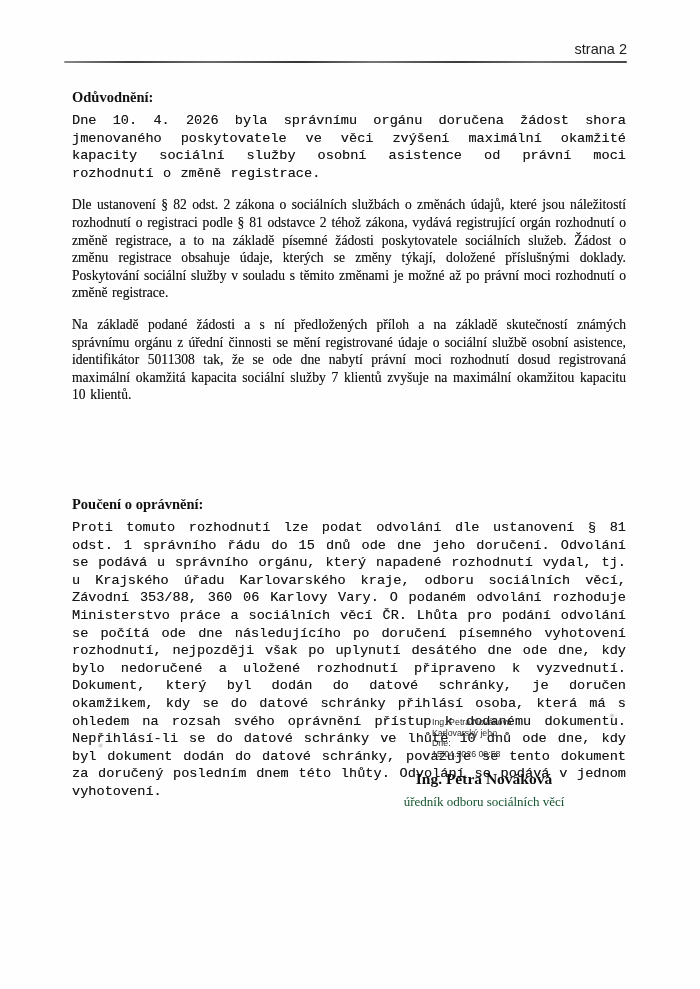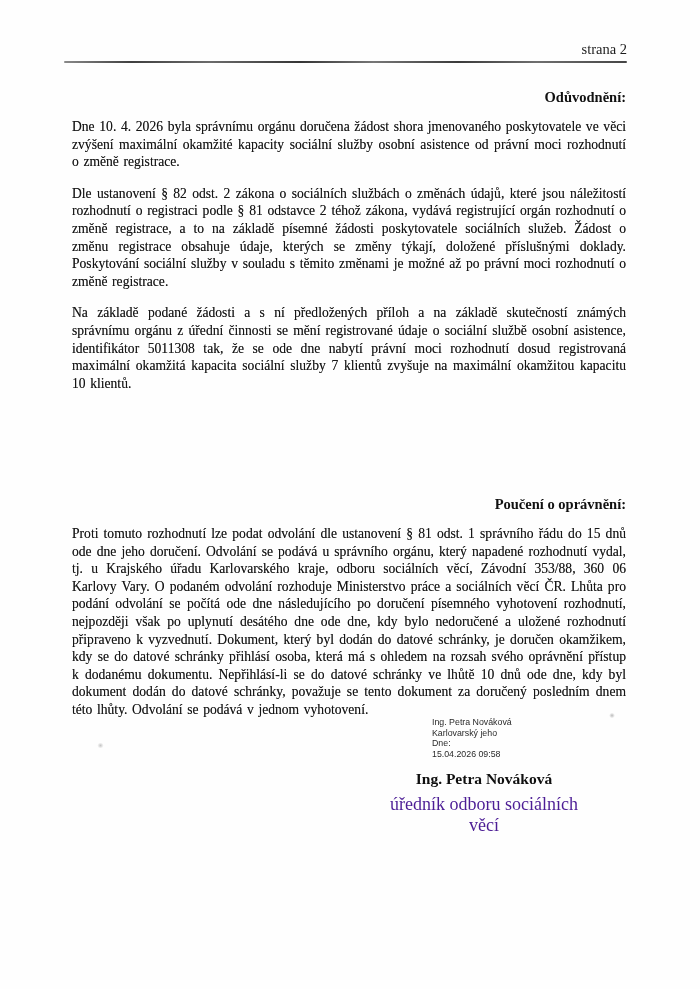--- a/index.html
+++ b/index.html
@@ -13,21 +13,21 @@
     height: 989px;
     background: #fefefe;
     overflow: hidden;
     font-family: "Liberation Serif", serif;
     color: #161616;
   }
   .page-num {
     position: absolute;
     top: 41px;
     right: 73px;
-    font-family: Liberation Serif, serif;
+    font-family: Liberation Sans, sans-serif;
     font-size: 14.5px;
     color: #1c1c1c;
   }
   .rule {
     position: absolute;
     top: 61px;
     left: 64px;
     width: 563px;
     height: 2px;
     border-radius: 1px;
@@ -41,31 +41,31 @@
     width: 554px;
     text-align: justify;
   }
   .sec-justification { top: 88px; }
   .sec-appeal { top: 495px; }
   .sec h3 {
     margin: 0;
     font-size: 14.5px;
     line-height: 18px;
     font-weight: bold;
-    text-align: right;
+    text-align: left;
     color: #111;
   }
   .sec p {
     margin: 14px 0 0 0;
     font-size: 13.6px;
     line-height: 17.6px;
     word-spacing: 1.2px;
     text-shadow: 0 0 0.4px rgba(20,20,20,0.55);
   }
-  .sec p.first { margin-top: 12px; }
+  .sec p.first { margin-top: 6px; font-family: Liberation Mono, monospace; }
   .signature {
     position: absolute;
     left: 374px;
     top: 717px;
     width: 220px;
   }
   .stamp {
     margin-left: 58px;
     font-family: "Liberation Sans", sans-serif;
     font-size: 8.8px;
@@ -77,22 +77,22 @@
     margin-top: 10px;
     text-align: center;
     font-weight: bold;
     font-size: 15.5px;
     line-height: 19px;
     color: #0f0f0f;
   }
   .sig-role {
     margin-top: 6px;
     text-align: center;
-    font-size: 18px;
-    color: #4c1d95;
+    font-size: 13px;
+    color: #14532d;
   }
   .speck {
     position: absolute;
     border-radius: 50%;
   }
   .speck-a {
     left: 609px; top: 713px; width: 6px; height: 5px;
     background: radial-gradient(circle, rgba(60,60,60,0.35) 0%, rgba(120,120,120,0.12) 55%, transparent 75%);
   }
   .speck-b {

